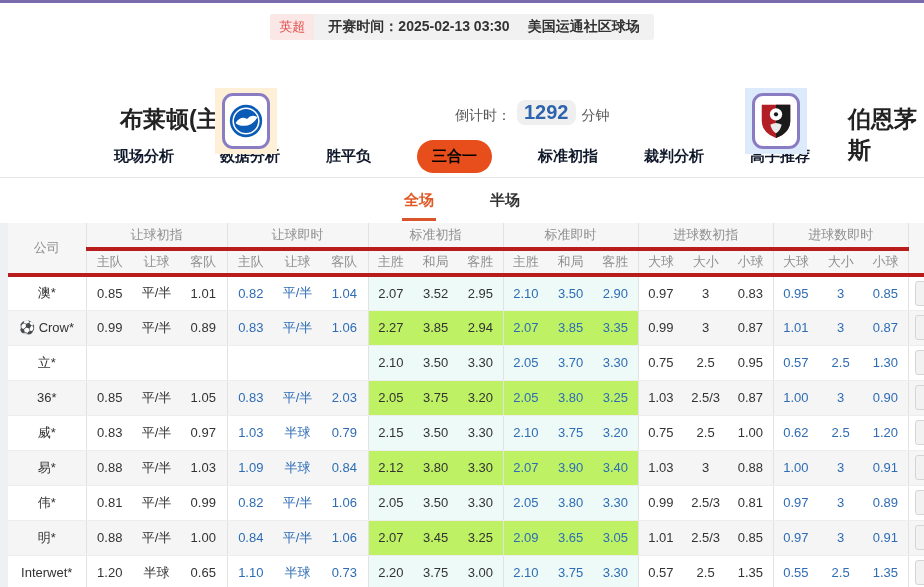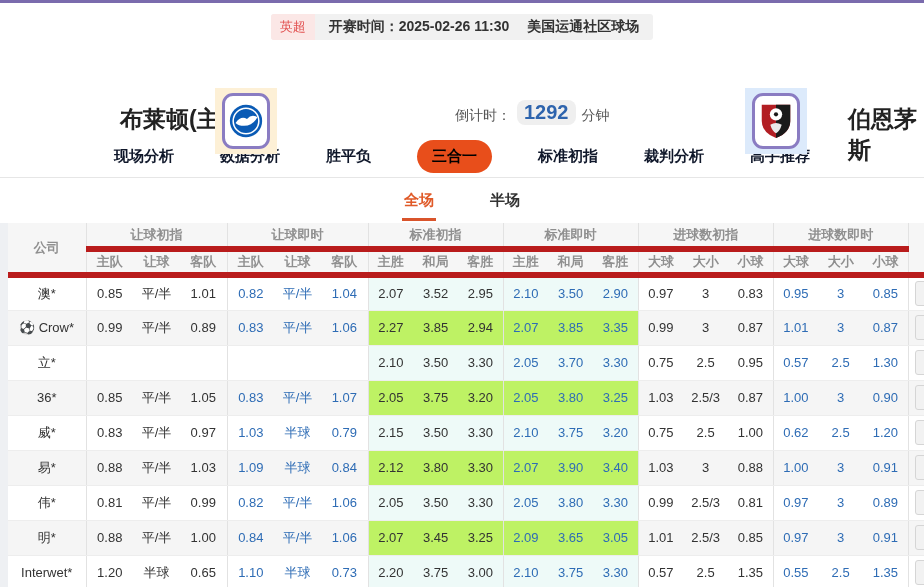--- a/index.html
+++ b/index.html
@@ -35,21 +35,21 @@
   
   .sub-tabs { height:45px; display:flex; justify-content:center; align-items:center; gap:56px; }
   .sub-tab { font-size:15px; font-weight:bold; color:#333; cursor:pointer; position:relative; }
   .sub-tab.active { color:#e05a28; }
   .sub-tab.active::after { content:""; position:absolute; left:-2px; right:-2px; bottom:-11px; height:3px; background:#d9542b; }
 
   
   .table-section { background:#eef0f3; padding-left:8px; }
   table { border-collapse:collapse; table-layout:fixed; width:990px; background:#fff; font-size:13px; }
   th, td { text-align:center; overflow:hidden; white-space:nowrap; }
-  thead th { background:#f6f6f6; color:#8f8f8f; font-weight:bold; height:26px; border-bottom:6px solid #b91c1c; }
+  thead th { background:#f6f6f6; color:#8f8f8f; font-weight:normal; height:26px; border-bottom:4px solid #b91c1c; }
   table, th, td { border-color:#e2e2e2; }
   .gs { border-left:1px solid #e2e2e2; }
   tbody td { height:35px; border-bottom:1px solid #ededed; color:#333; background:#fff; }
   tr.alt td { background:#f5f5f5; }
   td.cyan { background:#eefaf8; }
   tr.alt td.cyan { background:#bef264; }
   td.live { color:#2e6cb5; }
   .col-company { width:78px; }
   .col-h { width:47px; }
   .col-o { width:45px; }
@@ -58,21 +58,21 @@
   .detail-btn { display:inline-block; margin-left:6px; padding:3px 10px; background:#f2f2f2; border:1px solid #d5d5d5; border-radius:3px; color:#555; font-size:12px; cursor:pointer; float:left; }
 </style>
 </head>
 <body>
 
 <div class="topbar"></div>
 
 <div class="info-strip-wrap">
   <div class="info-strip">
     <span class="league-badge">英超</span>
-    <span class="kickoff"><span>开赛时间：</span><span>2025-02-26 11:30</span><span class="venue">美国运通社区球场</span></span>
+    <span class="kickoff"><span>开赛时间：</span><span>2025-02-13 03:30</span><span class="venue">美国运通社区球场</span></span>
   </div>
 </div>
 
 <div class="match-header">
   <div class="team-name home-name">布莱顿(主)</div>
   <div class="logo-block home-block">
     <div class="logo-box">
       <svg width="38" height="38" viewBox="0 0 40 40">
         <circle cx="20" cy="20" r="17" fill="#0a5bb5"></circle>
         <circle cx="20" cy="20" r="13.5" fill="none" stroke="#fff" stroke-width="1.6"></circle>
@@ -243,21 +243,21 @@
             <span class="detail-btn">详情</span>
           </td>
   </tr>
         <tr class="odds-row alt">
     <td class="company"><span>36*</span></td>
     <td class="gs">0.85</td>
     <td>平/半</td>
     <td>1.05</td>
     <td class="gs live">0.83</td>
     <td class="live">平/半</td>
-    <td class="live">1.07</td>
+    <td class="live">2.03</td>
     <td class="gs cyan">2.05</td>
     <td class="cyan">3.75</td>
     <td class="cyan">3.20</td>
     <td class="gs cyan live">2.05</td>
     <td class="cyan live">3.80</td>
     <td class="cyan live">3.25</td>
     <td class="gs">1.03</td>
     <td>2.5/3</td>
     <td>0.87</td>
     <td class="gs live">1.00</td>

